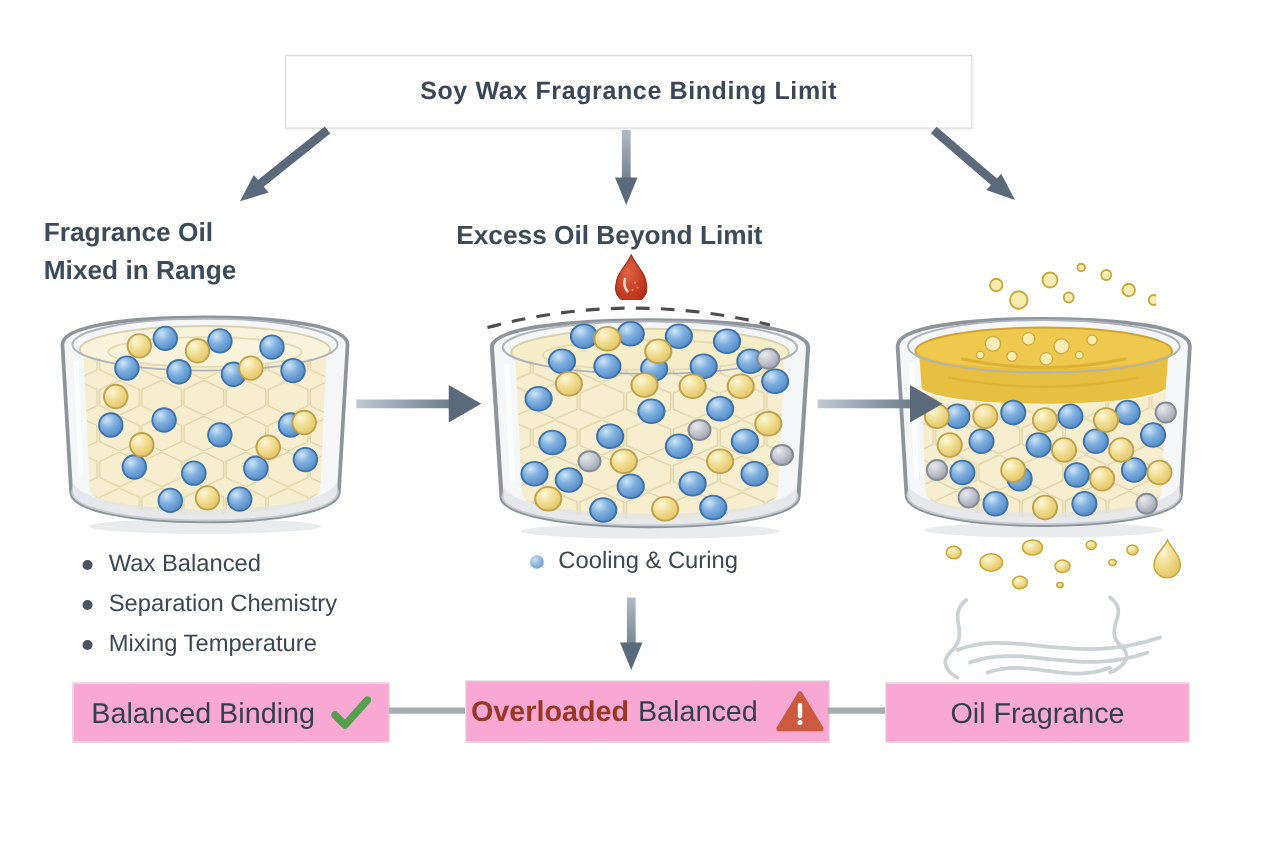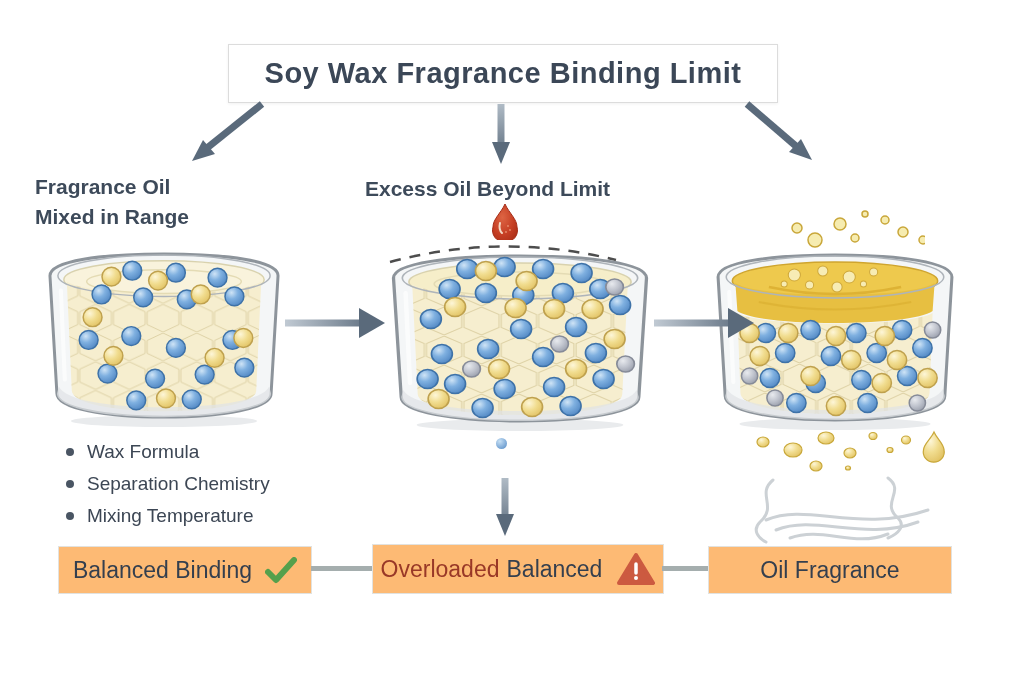--- a/index.html
+++ b/index.html
@@ -6,45 +6,45 @@
   body{background:#ffffff;font-family:"Liberation Sans", sans-serif;}
   .canvas{position:relative;width:1024px;height:683px;background:#ffffff;overflow:hidden;}
   .abs{position:absolute;}
 
   .title-box{
     left:228px;top:44px;width:548px;height:57px;
     background:#ffffff;border:1px solid #dcdcdc;
     box-shadow:0 1px 3px rgba(0,0,0,.06);
     display:flex;align-items:center;justify-content:center;
   }
-  .title-text{font-size:29px;font-weight:700;color:#3b4757;letter-spacing:.5px;}
+  .title-text{font-size:20px;font-weight:700;color:#3b4757;letter-spacing:.5px;}
 
   .stage-header{color:#3d4a5a;font-size:21px;font-weight:600;text-align:left;line-height:30px;}
   .hdr1{left:35px;top:172px;width:250px;}
   .hdr2{left:365px;top:174px;width:290px;}
   .hdr3{left:705px;top:174px;width:265px;}
 
   .factors{left:66px;top:436px;width:260px;list-style:none;margin:0;padding:0;}
   .factors li{display:flex;align-items:center;height:32px;font-size:19px;color:#3c4654;}
   .dot{width:8px;height:8px;border-radius:50%;background:#4a5563;margin-right:13px;flex:0 0 auto;}
 
   .process-row{left:402px;top:438px;width:210px;display:flex;align-items:center;justify-content:center;}
   .blue-bullet{width:11px;height:11px;border-radius:50%;
     background:radial-gradient(circle at 35% 30%, #c6e0f5, #5288c4);margin-right:12px;flex:0 0 auto;}
   .process-label{font-size:19px;color:#3c4654;}
 
   .outcome-box{
-    background:#fdba74;border:1px solid #e2e2df;
+    background:#f9a8d4;border:1px solid #e2e2df;
     display:flex;align-items:center;justify-content:center;
     font-size:23px;color:#343f4e;font-weight:500;
   }
   .ob1{left:58px;top:546px;width:252px;height:46px;}
   .ob2{left:372px;top:544px;width:290px;height:48px;}
   .ob3{left:708px;top:546px;width:242px;height:46px;}
-  .em-red{color:#993827;font-weight:400;margin-right:7px;}
+  .em-red{color:#993827;font-weight:700;margin-right:7px;}
   .connector{background:#a5aeae;height:5px;}
 
   .sph-b{fill:url(#gb);stroke:#3e72a8;stroke-width:1.5;}
   .sph-y{fill:url(#gy);stroke:#bfa14e;stroke-width:1.5;}
   .sph-g{fill:url(#gg);stroke:#868b98;stroke-width:1.5;}
 </style>
 </head>
 <body>
 
 <svg width="0" height="0" style="position:absolute" aria-hidden="true">
@@ -285,34 +285,35 @@
     <polygon points="102,23 76,8 76,38" fill="#5a6a7b"></polygon>
   </svg>
   <svg class="abs" style="left:652px;top:300px" width="104" height="46">
     <line x1="2" y1="23" x2="80" y2="23" stroke="url(#lgh)" stroke-width="7"></line>
     <polygon points="102,23 76,8 76,38" fill="#5a6a7b"></polygon>
   </svg>
 
   <ul class="abs factors">
     <li>
       <span class="dot"></span>
-      <span>Wax Formula</span>
+      <span>Wax Balanced</span>
     </li>
     <li>
       <span class="dot"></span>
       <span>Separation Chemistry</span>
     </li>
     <li>
       <span class="dot"></span>
       <span>Mixing Temperature</span>
     </li>
   </ul>
 
   <div class="abs process-row">
     <span class="blue-bullet"></span>
+    <span class="process-label">Cooling &amp; Curing</span>
   </div>
 
   <svg class="abs" style="left:493px;top:474px" width="24" height="68">
     <line x1="12" y1="4" x2="12" y2="42" stroke="url(#lgv)" stroke-width="7"></line>
     <polygon points="12,62 3,40 21,40" fill="#5a6a7b"></polygon>
   </svg>
 
   <svg class="abs" style="left:738px;top:428px" width="235" height="120">
     <g stroke="#c9a83a" stroke-width="1.2">
       <ellipse cx="25" cy="14" rx="6" ry="5" fill="url(#gy)"></ellipse>

